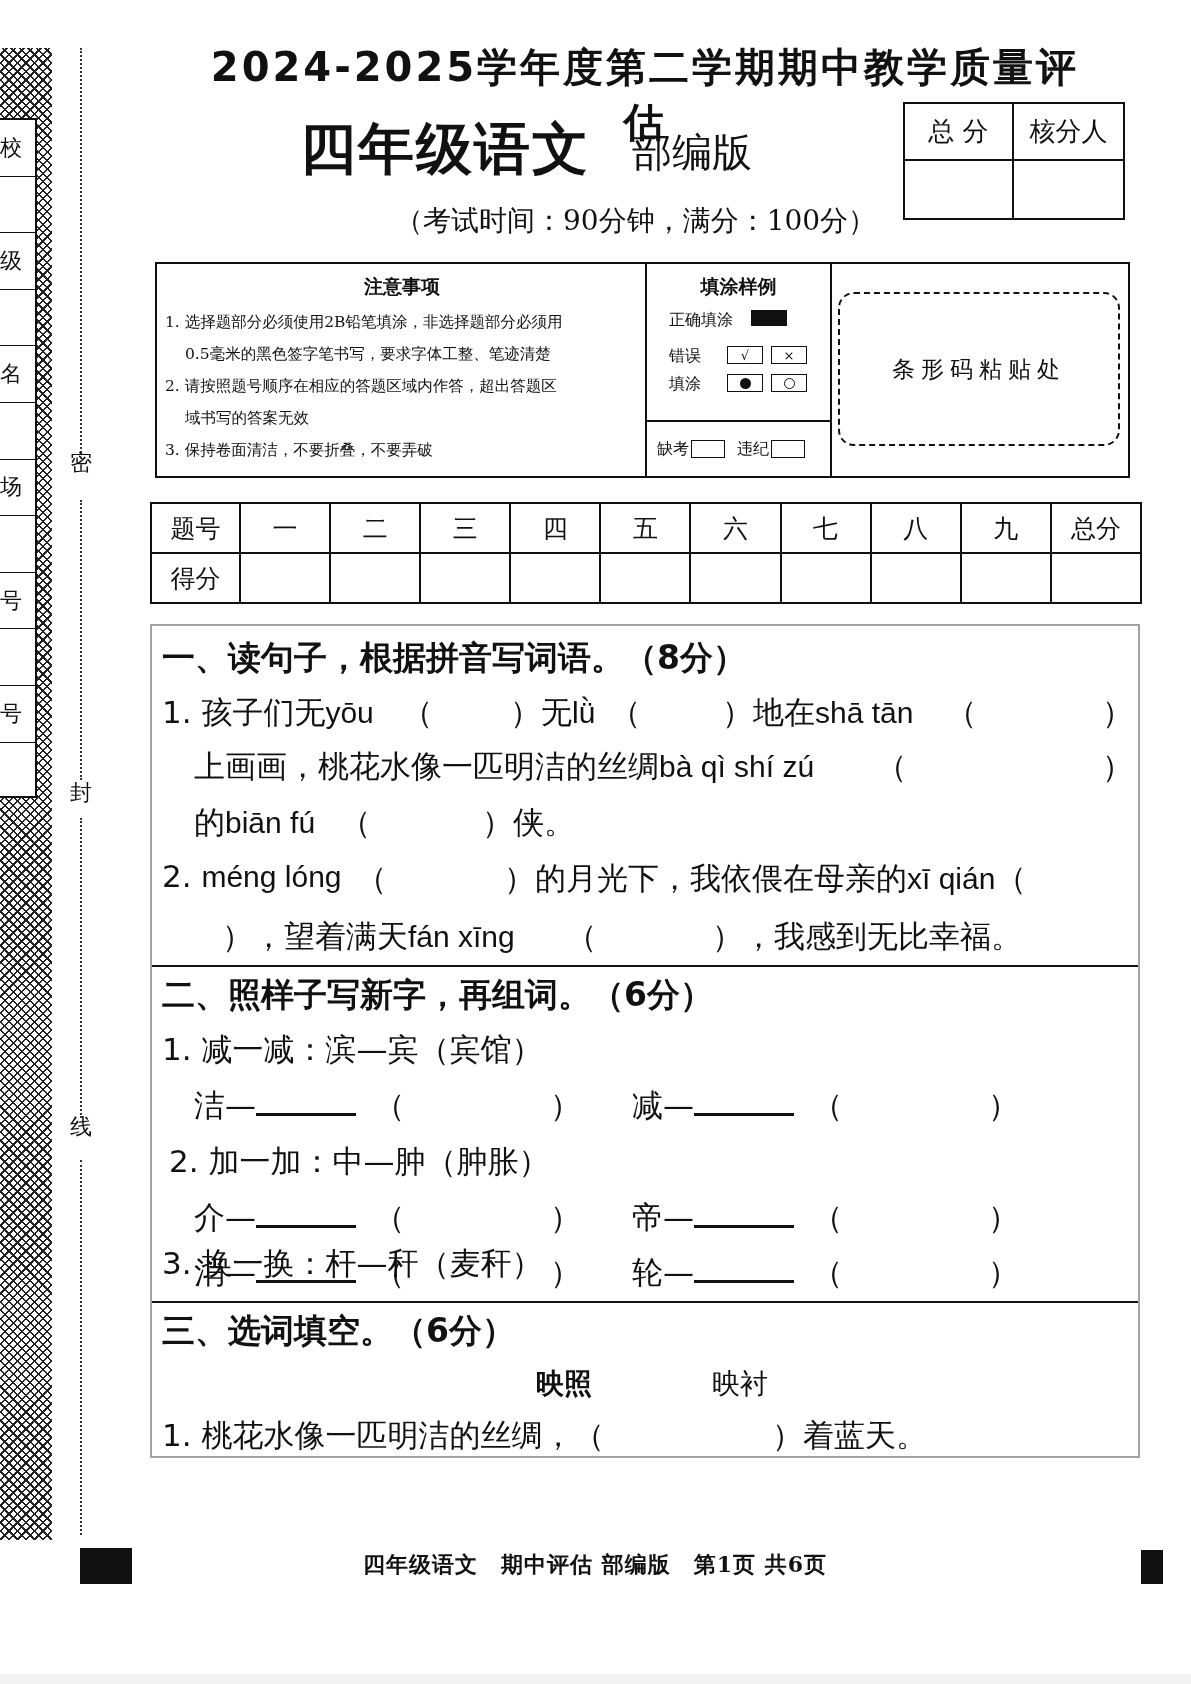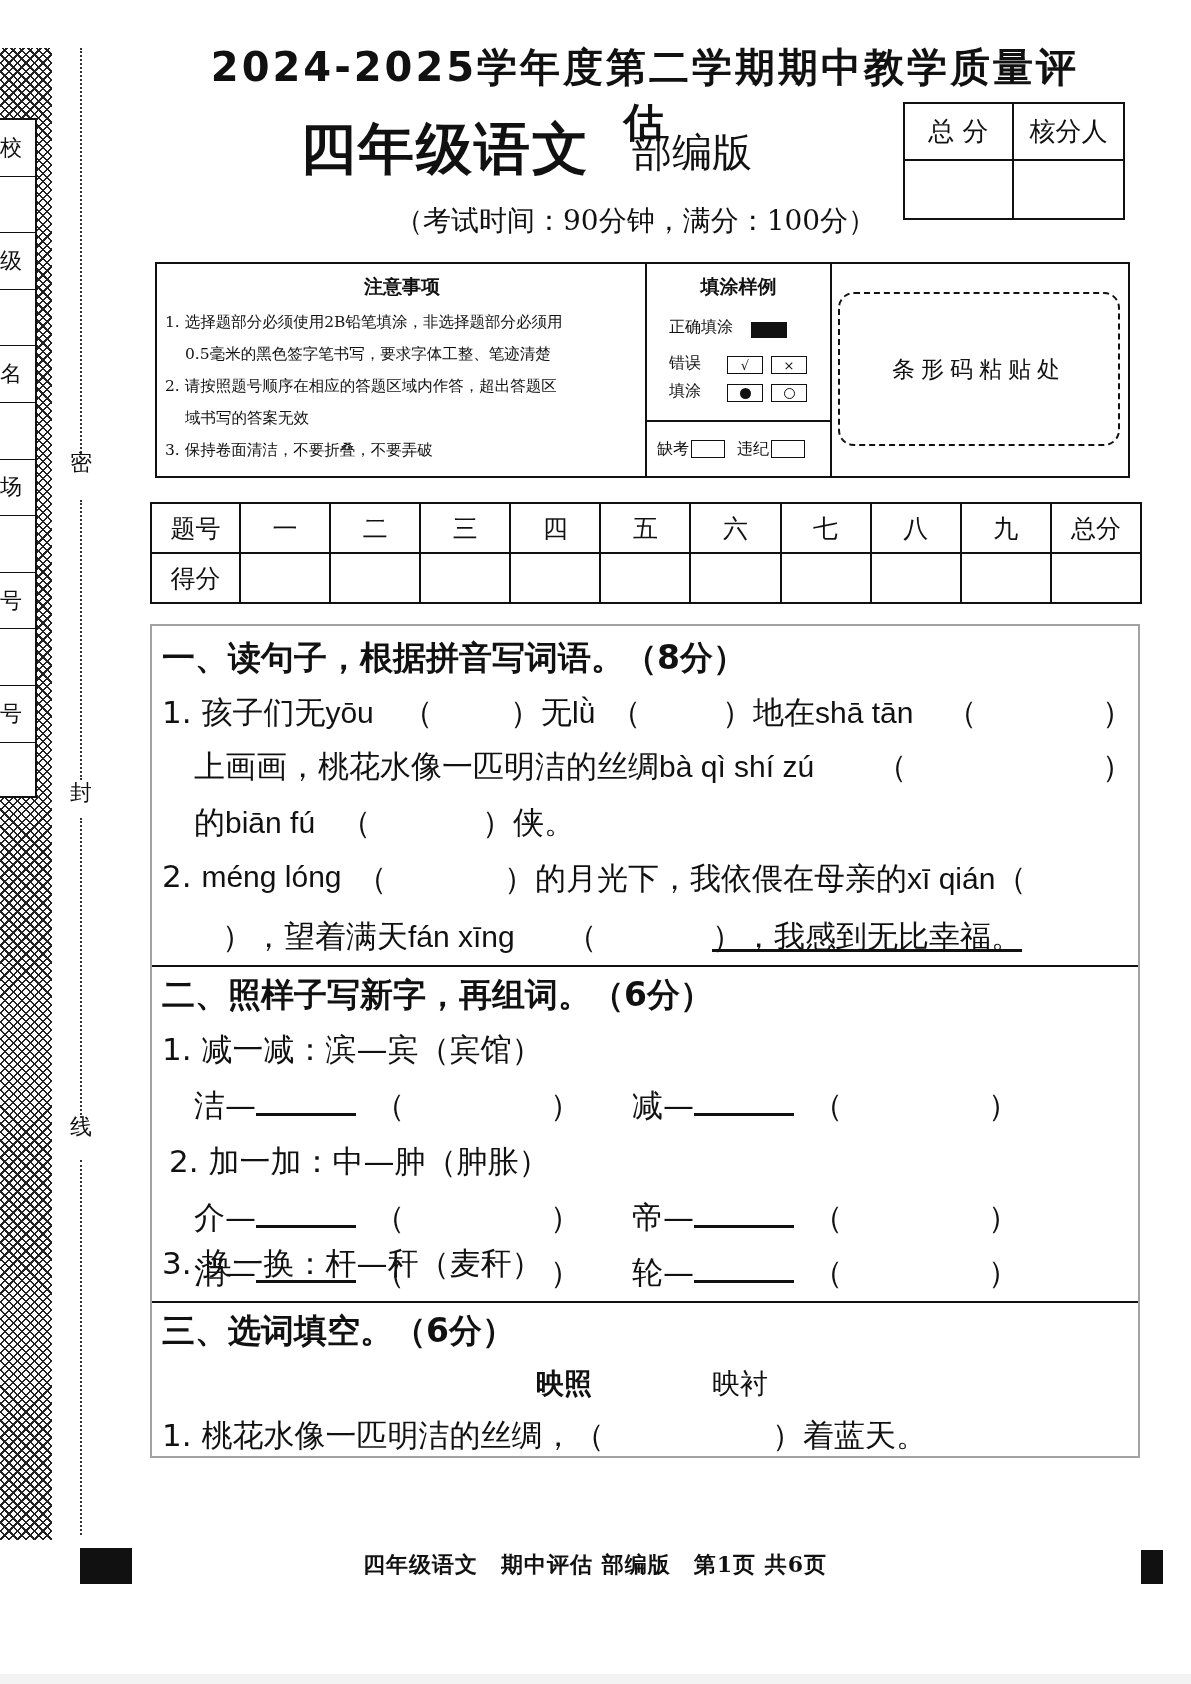--- a/index.html
+++ b/index.html
@@ -66,21 +66,21 @@
     border: 2px solid #111; display: flex;
   }
   .notice-rules { width: 490px; border-right: 2px solid #111; padding: 10px 6px 0 8px; font-family: "DejaVu Serif", serif; }
   .notice-rules h3 { text-align: center; font-size: 19px; font-weight: bold; margin-bottom: 6px; }
   .notice-rules p { font-size: 15.5px; line-height: 32px; white-space: nowrap; }
   .notice-rules p.indent { padding-left: 20px; }
 
   .notice-sample { width: 185px; border-right: 2px solid #111; display: flex; flex-direction: column; font-family: "DejaVu Serif", serif; }
   .sample-top { height: 158px; border-bottom: 2px solid #111; padding: 10px 0 0 22px; }
   .sample-top h3 { font-size: 19px; font-weight: bold; text-align: center; margin-left: -22px; margin-bottom: 10px; }
-  .sample-row { display: flex; align-items: flex-end; font-size: 16px; height: 28px; }
+  .sample-row { display: flex; align-items: flex-start; font-size: 16px; height: 28px; }
   .sample-row .lbl { width: 58px; }
   .fill-black { width: 36px; height: 16px; background: #111; }
   .mark { width: 36px; height: 18px; border: 1.5px solid #111; margin-right: 8px; display: flex; align-items: center; justify-content: center; font-size: 13px; line-height: 1; }
   .dot { width: 11px; height: 11px; border-radius: 50%; background: #111; }
   .ring { width: 11px; height: 11px; border-radius: 50%; border: 1.5px solid #111; }
   .sample-bottom { flex: 1; display: flex; align-items: center; padding-left: 10px; font-size: 16px; }
   .cb { width: 34px; height: 18px; border: 1.5px solid #111; margin: 0 12px 0 2px; }
 
   .notice-barcode { flex: 1; padding: 28px 8px 30px 6px; }
   .barcode-area {
@@ -267,21 +267,21 @@
     </div>
     <div class="line abs" style="left:204px;top:232px;">（</div>
     <div class="line abs" style="left:352px;top:232px;">
       <span>）</span><span>的月光下，我依偎在母亲的</span><span class="py">xī qián</span><span>（</span>
     </div>
 
     <div class="line" style="left:70px;top:290px;">
       <span>）</span><span>，望着满天</span><span class="py">fán xīng</span>
     </div>
     <div class="line abs" style="left:414px;top:290px;">（</div>
-    <div class="line abs" style="left:560px;top:290px;text-decoration:underline;">
+    <div class="line abs" style="left:560px;top:290px;">
       <span>）</span><span>，我感到无比幸福。</span>
     </div>
   </div>
 
   <div class="qsec divided" style="top:339px;height:336px;">
     <div class="line h" style="left:10px;top:6px;">二、照样子写新字，再组词。（6分）</div>
 
     <div class="line" style="left:10px;top:62px;">1. 减一减：滨—宾（宾馆）</div>
     <div class="line" style="left:42px;top:118px;"><span>洁—</span><span class="uline"></span></div>
     <div class="line abs" style="left:222px;top:118px;">（</div>

